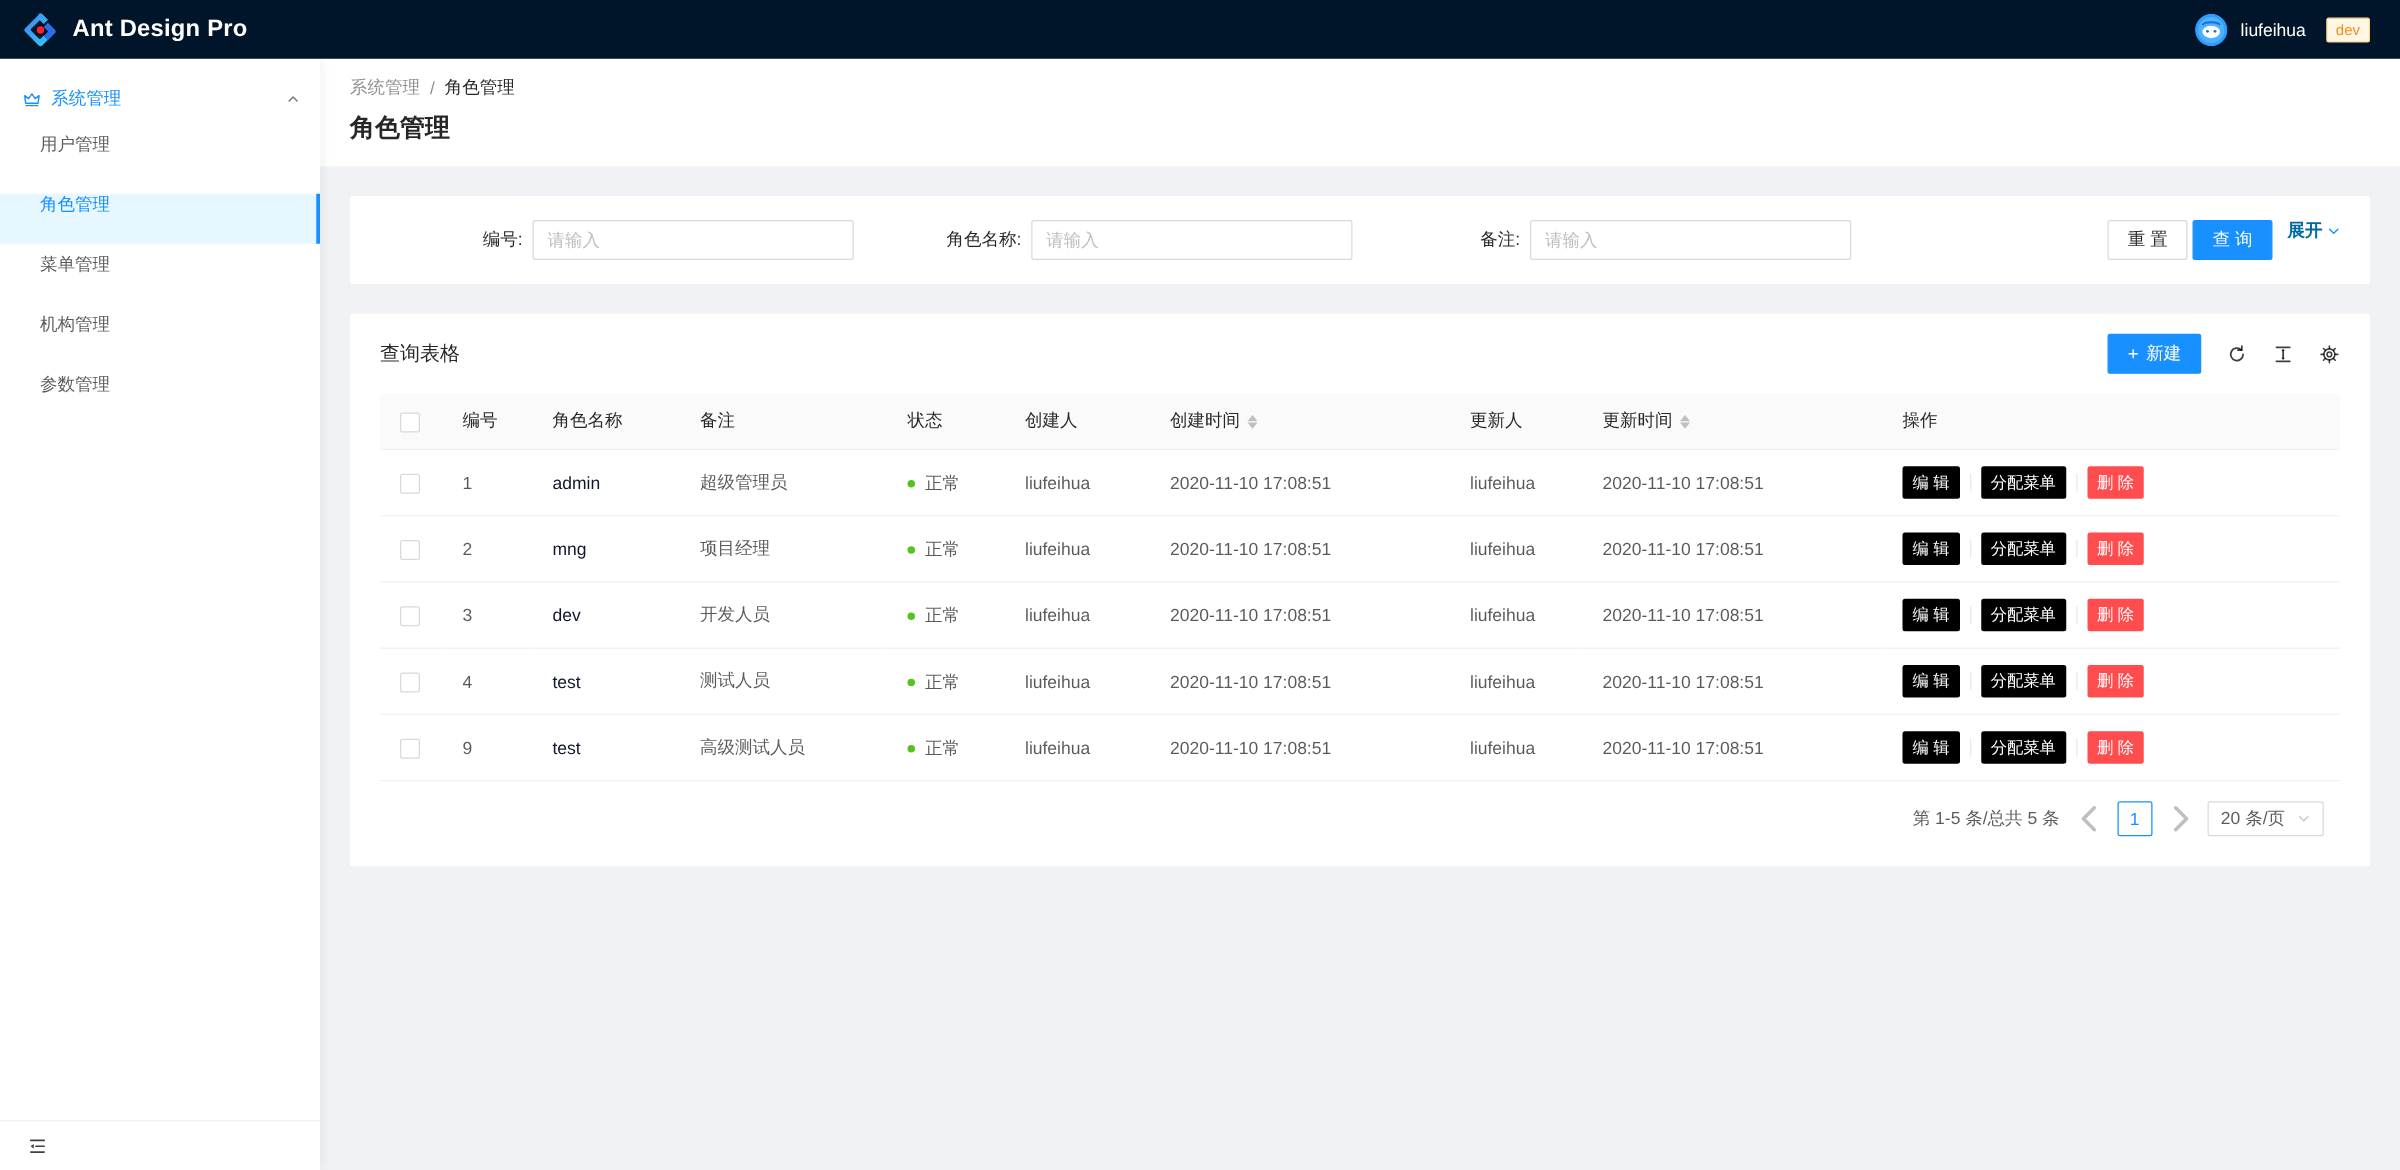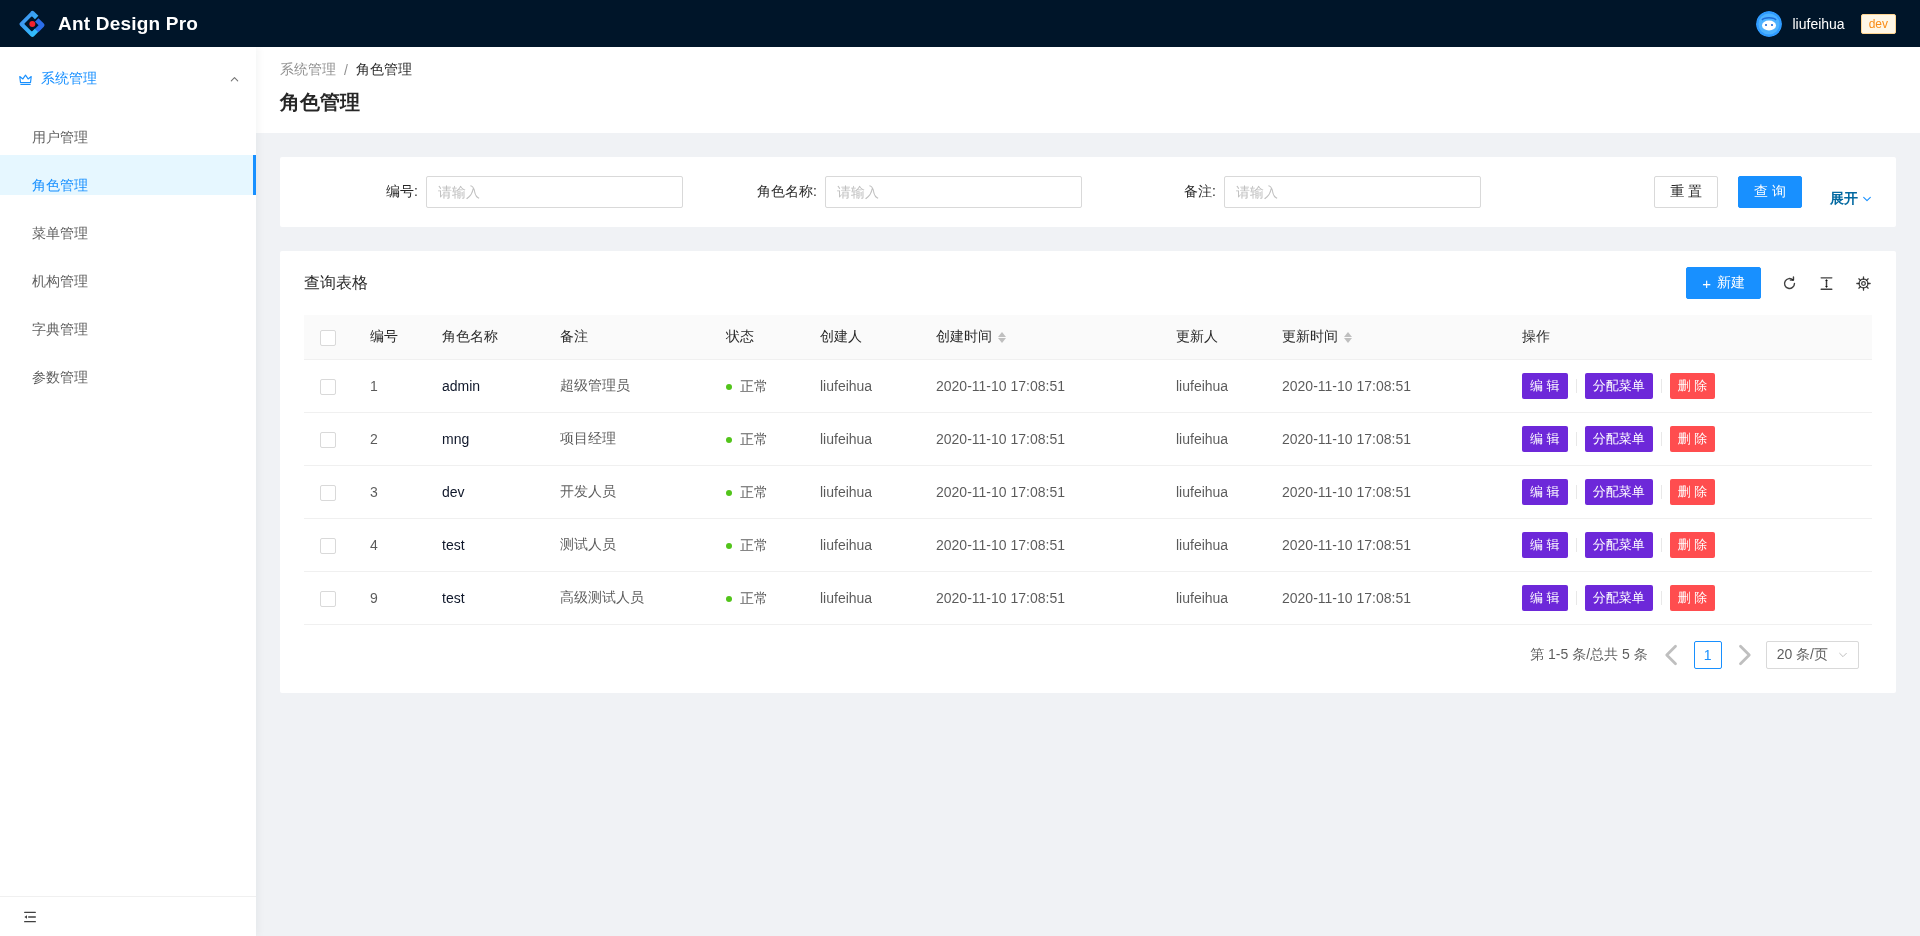--- a/index.html
+++ b/index.html
@@ -20,42 +20,42 @@
   .main { flex:1; overflow:hidden; }
 
   
   .menu { padding-top:4px; }
   .menu-item { height:40px; margin:8px 0; display:flex; align-items:center; padding:0 16px 0 18px; color:rgba(0,0,0,.65); cursor:pointer; position:relative; }
   .menu-item .mi-icon { width:15px; height:15px; margin-right:8px; display:inline-flex; color:rgba(0,0,0,.65); }
   .menu-item.parent-active { color:#1890ff; }
   .menu-item.parent-active .mi-icon { color:#1890ff; }
   .menu-item .caret { margin-left:auto; width:11px; height:11px; color:rgba(0,0,0,.55); }
   .menu-item.parent-active .caret { color:rgba(0,0,0,.55); }
-  .submenu-item { height:40px; margin:8px 0; display:flex; align-items:flex-end; padding-left:32px; color:rgba(0,0,0,.65); cursor:pointer; }
+  .submenu-item { height:40px; margin:8px 0; display:flex; align-items:flex-start; padding-left:32px; color:rgba(0,0,0,.65); cursor:pointer; }
   .submenu-item.active { background:#e6f7ff; color:#1890ff; border-right:3px solid #1890ff; }
   .sidebar-footer { position:absolute; left:0; right:0; bottom:0; height:40px; border-top:1px solid #f0f0f0; display:flex; align-items:center; padding-left:22px; color:rgba(0,0,0,.75); cursor:pointer; }
 
   
   .page-header { background:#fff; padding:14px 24px 17px; }
   .breadcrumb { font-size:14px; color:rgba(0,0,0,.45); display:flex; gap:8px; align-items:center; }
   .breadcrumb .bc-link { color:rgba(0,0,0,.45); cursor:pointer; }
   .breadcrumb .bc-current { color:rgba(0,0,0,.85); }
   .page-title { margin-top:10px; font-size:20px; font-weight:700; color:rgba(0,0,0,.85); }
 
   .content { padding:24px; }
 
   .card { background:#fff; border-radius:2px; }
 
   
   .search-card { padding:19px 24px; display:flex; align-items:center; }
   .field { display:flex; align-items:center; margin-right:20px; }
   .field-label { width:114px; text-align:right; margin-right:8px; color:rgba(0,0,0,.85); flex:none; }
   .field-input { width:257px; height:32px; border:1px solid #d9d9d9; border-radius:2px; padding:0 11px; font-size:14px; color:rgba(0,0,0,.65); outline:none; font-family:inherit; }
   .field-input::placeholder { color:#bfbfbf; }
-  .search-actions { margin-left:auto; display:flex; align-items:flex-end; gap:20px; }
+  .search-actions { margin-left:auto; display:flex; align-items:flex-start; gap:4px; }
   .btn { height:32px; padding:0 15px; border-radius:2px; border:1px solid #d9d9d9; background:#fff; color:rgba(0,0,0,.85); font-size:14px; cursor:pointer; font-family:inherit; display:inline-flex; align-items:center; gap:6px; }
   .btn-primary { background:#1890ff; border-color:#1890ff; color:#fff; }
   .expand-link { color:#0369a1; cursor:pointer; display:inline-flex; align-items:center; gap:4px; margin-left:8px;font-weight:bold; }
 
   
   .table-card { margin-top:24px; padding-bottom:8px; }
   .table-toolbar { display:flex; align-items:center; padding:16px 24px; }
   .table-title { font-size:16px; color:rgba(0,0,0,.85); }
   .toolbar-right { margin-left:auto; display:flex; align-items:center; gap:20px; }
   .toolbar-icon { width:17px; height:17px; color:rgba(0,0,0,.75); cursor:pointer; display:inline-flex; }
@@ -66,21 +66,21 @@
   .data-table tbody td { padding:13px 16px; border-bottom:1px solid #f0f0f0; color:rgba(0,0,0,.65); white-space:nowrap; }
   .checkbox { width:16px; height:16px; border:1px solid #d9d9d9; border-radius:2px; background:#fff; display:inline-block; cursor:pointer; vertical-align:middle; }
   .link { color:#0f172a; cursor:pointer; }
   .th-sort { display:inline-flex; align-items:center; gap:6px; }
   .sorter { display:inline-flex; flex-direction:column; gap:1px; cursor:pointer; }
   .sorter .up { width:0; height:0; border-left:4px solid transparent; border-right:4px solid transparent; border-bottom:5px solid #bfbfbf; }
   .sorter .down { width:0; height:0; border-left:4px solid transparent; border-right:4px solid transparent; border-top:5px solid #bfbfbf; }
   .status { display:inline-flex; align-items:center; gap:8px; color:rgba(0,0,0,.65); }
   .status-dot { width:6px; height:6px; border-radius:50%; background:#52c41a; display:inline-block; }
   .action-btn { height:26px; padding:0 8px; border:none; border-radius:2px; font-size:13px; color:#fff; cursor:pointer; font-family:inherit; }
-  .action-btn.blue { background:#6d28d9; }
+  .action-btn.blue { background:#000000; }
   .action-btn.red { background:#ff4d4f; }
   .v-divider { display:inline-block; width:1px; height:14px; background:#e8e8e8; margin:0 8px; vertical-align:middle; }
 
   
   .pagination { display:flex; align-items:center; justify-content:flex-end; gap:8px; padding:16px 37px 16px 24px; }
   .page-total { color:rgba(0,0,0,.65); margin-right:2px; }
   .page-arrow { width:28px; height:28px; display:inline-flex; align-items:center; justify-content:center; color:#bfbfbf; cursor:pointer; }
   .page-num { min-width:28px; height:28px; border:1px solid #1890ff; border-radius:2px; color:#1890ff; display:inline-flex; align-items:center; justify-content:center; background:#fff; cursor:pointer; }
   .page-size { height:28px; border:1px solid #d9d9d9; border-radius:2px; background:#fff; display:inline-flex; align-items:center; gap:10px; padding:0 10px; color:rgba(0,0,0,.65); cursor:pointer; }
   .chev { width:10px; height:10px; color:#bfbfbf; display:inline-flex; }
@@ -147,23 +147,20 @@
         <span>用户管理</span>
       </div>
       <div class="submenu-item active">
         <span>角色管理</span>
       </div>
       <div class="submenu-item">
         <span>菜单管理</span>
       </div>
       <div class="submenu-item">
         <span>机构管理</span>
-      </div>
-      <div class="submenu-item">
-        <span>字典管理</span>
       </div>
       <div class="submenu-item">
         <span>参数管理</span>
       </div>
 
     </nav>
 
     <div class="sidebar-footer">
       <span style="width:16px;height:16px;display:inline-flex;">
         <svg viewBox="0 0 24 24" fill="none" stroke="currentColor" stroke-width="2" stroke-linecap="round">

